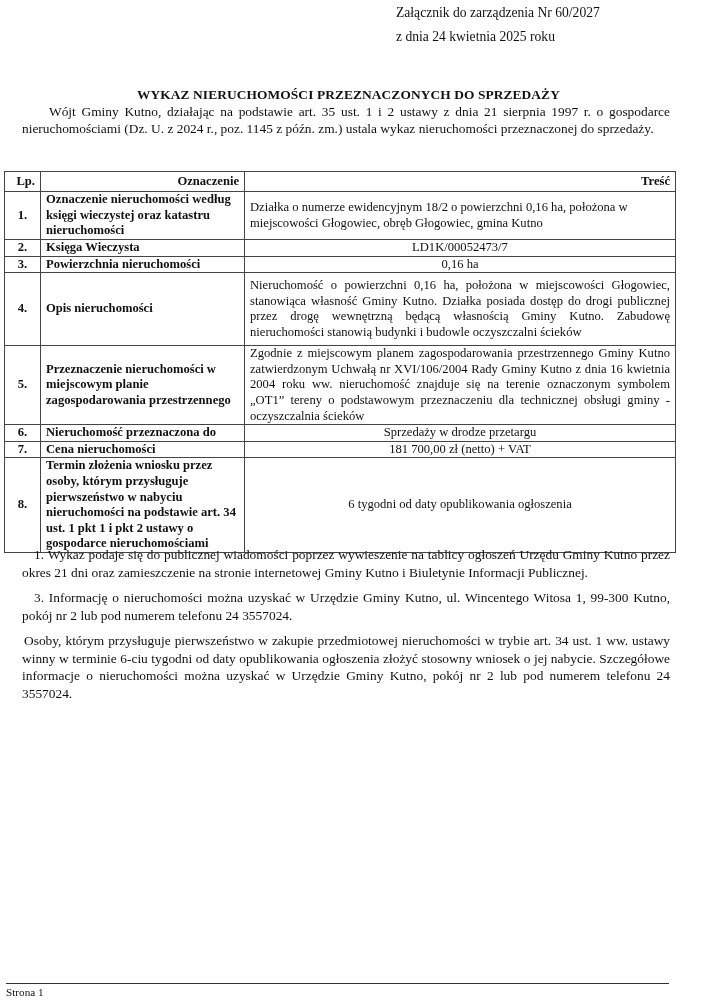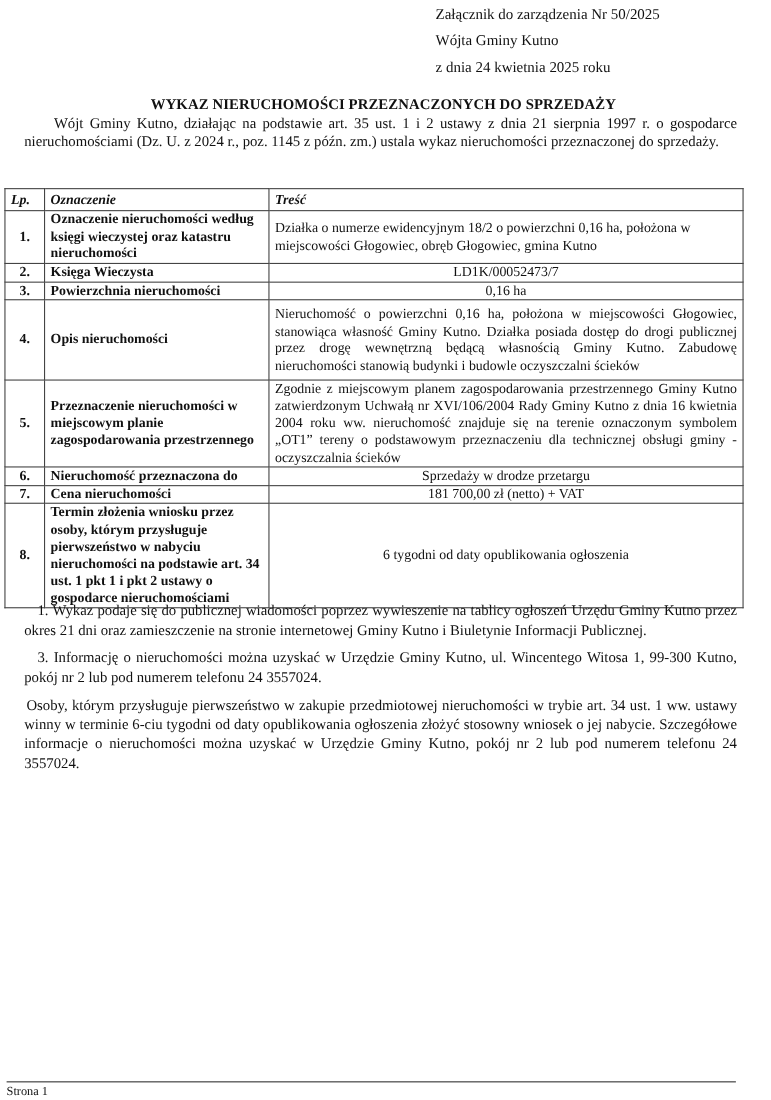--- a/index.html
+++ b/index.html
@@ -56,23 +56,22 @@
       font-size: 12.6px;
       line-height: 15.6px;
     }
     table.wykaz td, table.wykaz th {
       border: 1px solid #444444;
       padding: 0 5px;
       vertical-align: middle;
     }
     table.wykaz th {
       font-weight: bold;
-      text-align: left;
+      text-align: right;
       height: 19px;
-      font-style: italic;
     }
     td.lp {
       width: 25px;
       text-align: center;
       font-weight: bold;
     }
     td.label {
       width: 193px;
       font-weight: bold;
       text-align: left;
@@ -115,22 +114,21 @@
       font-size: 11.2px;
       line-height: 14px;
       display: flex;
       justify-content: space-between;
     }
   </style>
 </head>
 <body>
 
 <div class="header-block">
-  <div>Załącznik do zarządzenia Nr 50/2025</div>
-  <div>Wójta Gminy Kutno</div>
+  <div>Załącznik do zarządzenia Nr 60/2027</div>
   <div>z dnia 24 kwietnia 2025 roku</div>
 </div>
 
 <div class="title">WYKAZ NIERUCHOMOŚCI PRZEZNACZONYCH DO SPRZEDAŻY</div>
 
 <div class="intro">Wójt Gminy Kutno, działając na podstawie art. 35 ust. 1 i 2 ustawy z dnia 21 sierpnia 1997 r. o gospodarce nieruchomościami (Dz. U. z 2024 r., poz. 1145 z późn. zm.) ustala wykaz nieruchomości przeznaczonej do sprzedaży.</div>
 
 <table class="wykaz">
   <thead>
     <tr>

